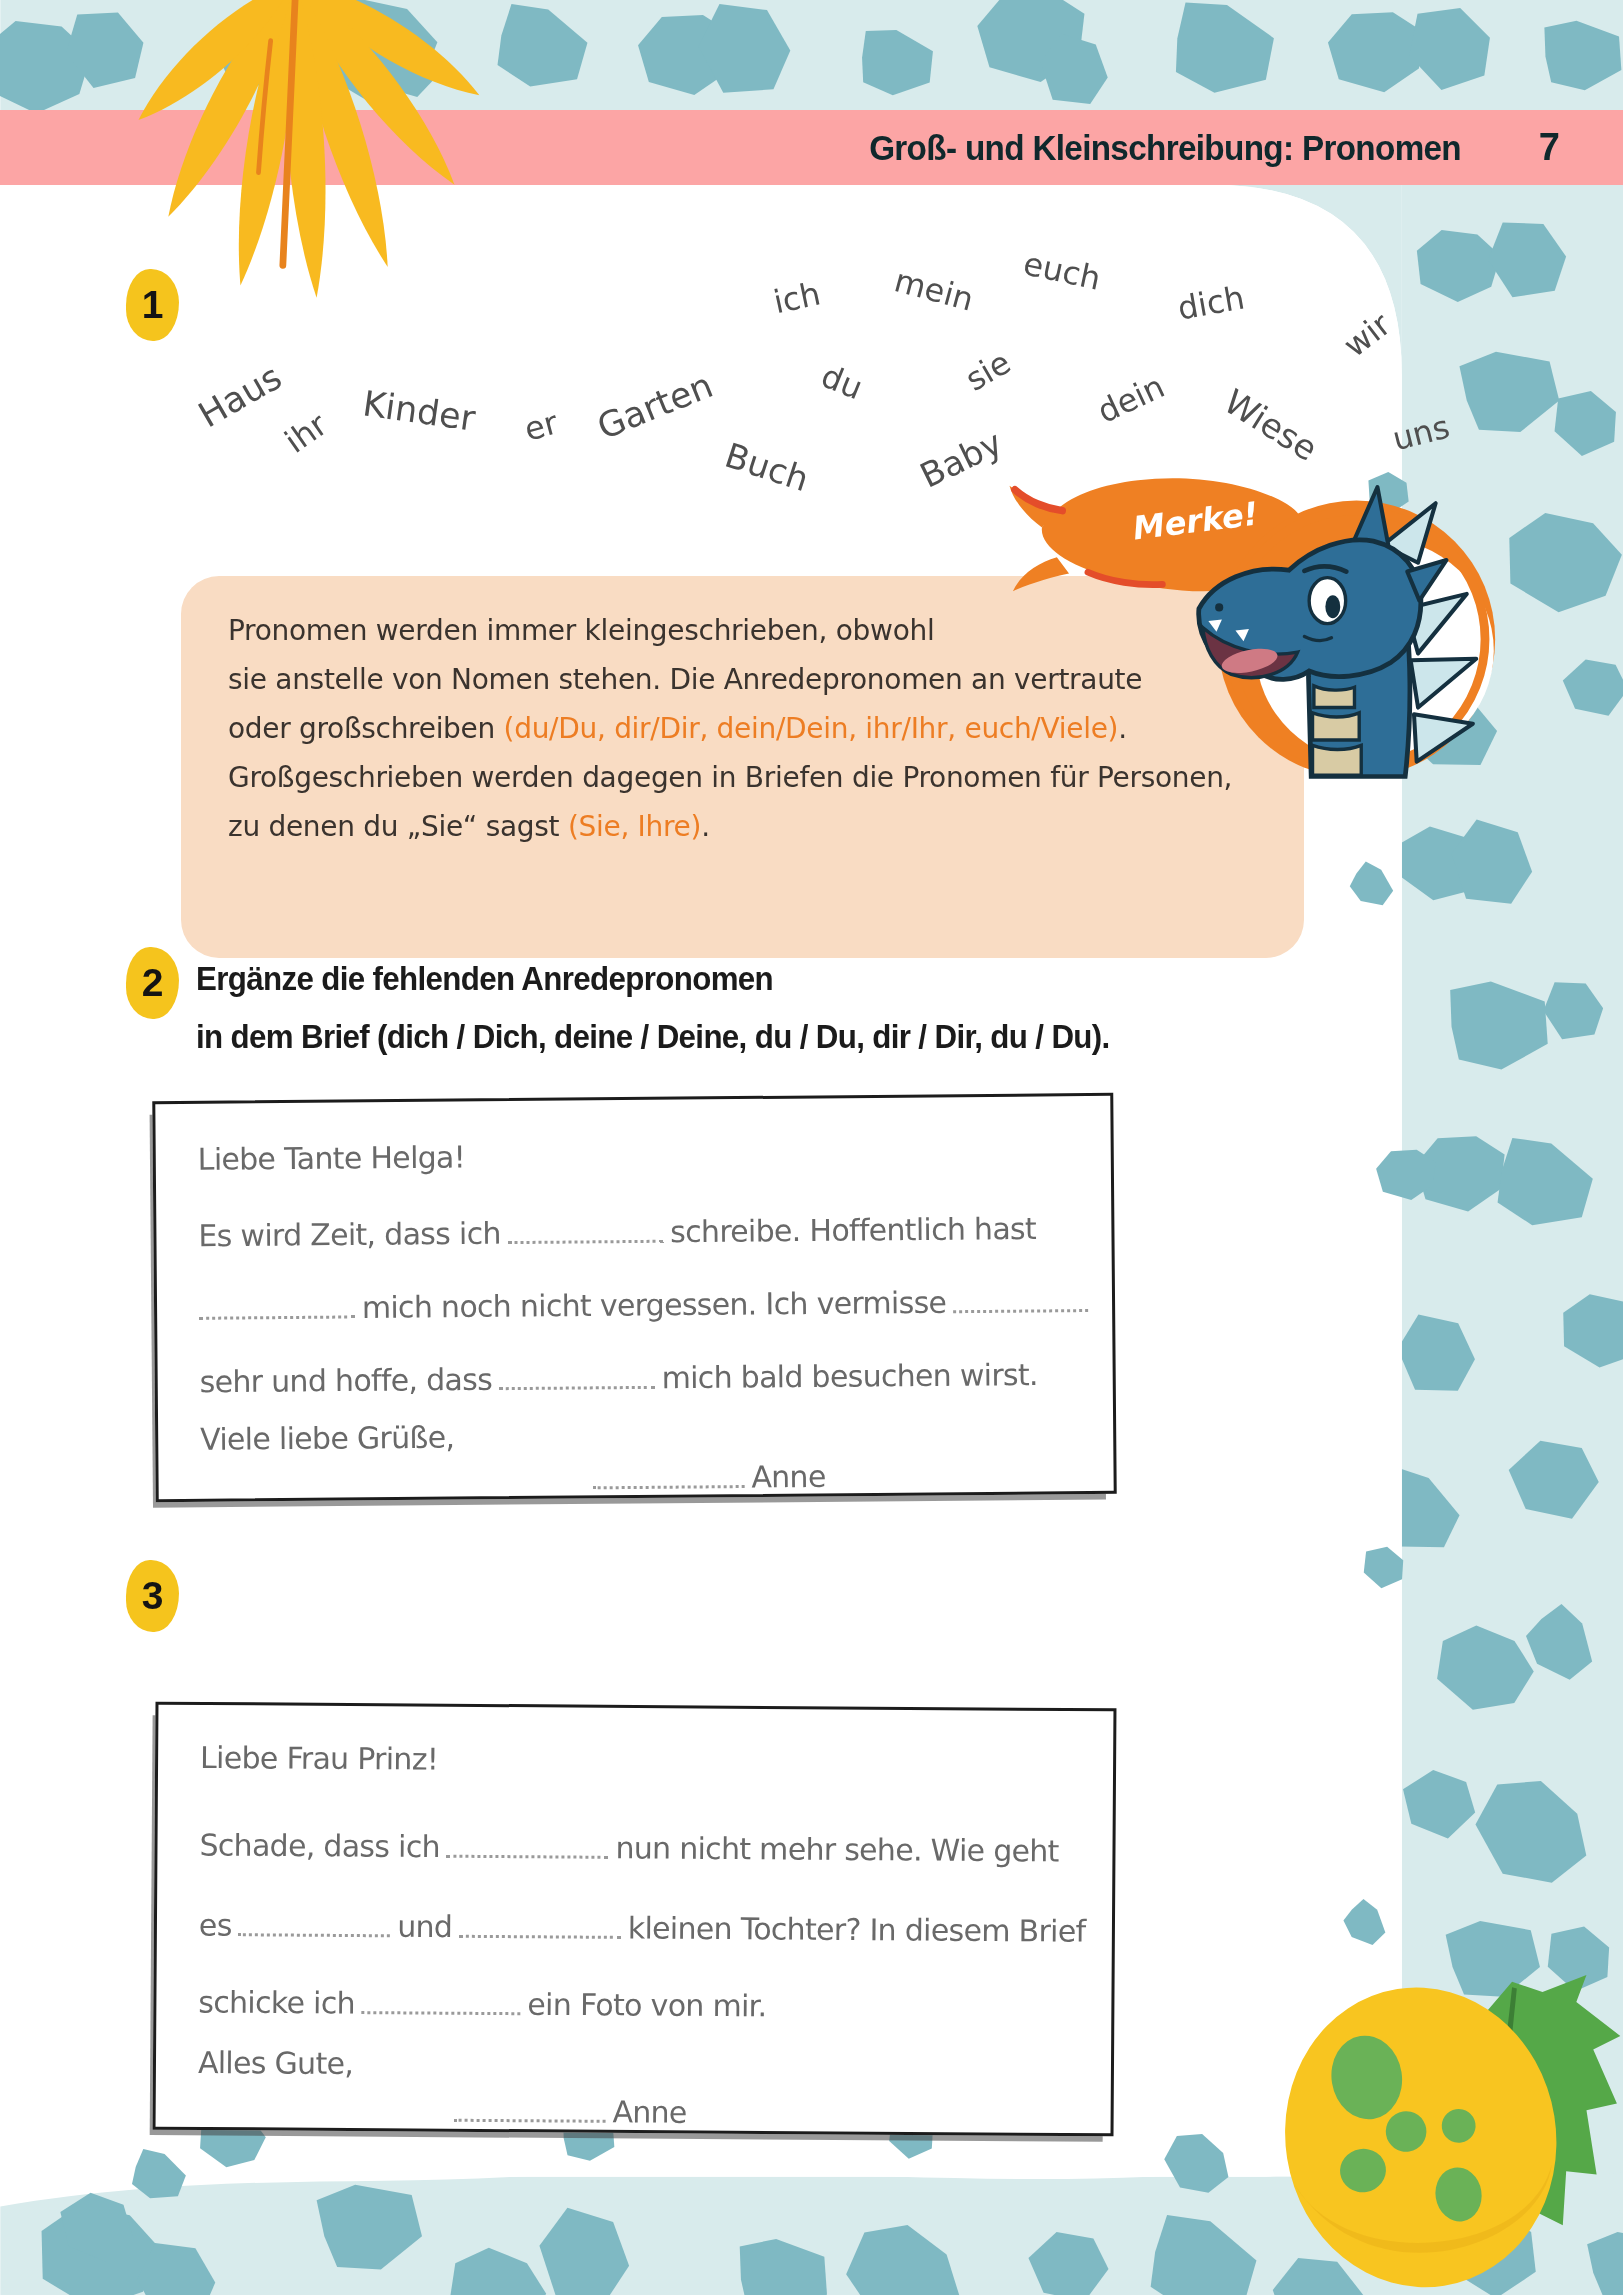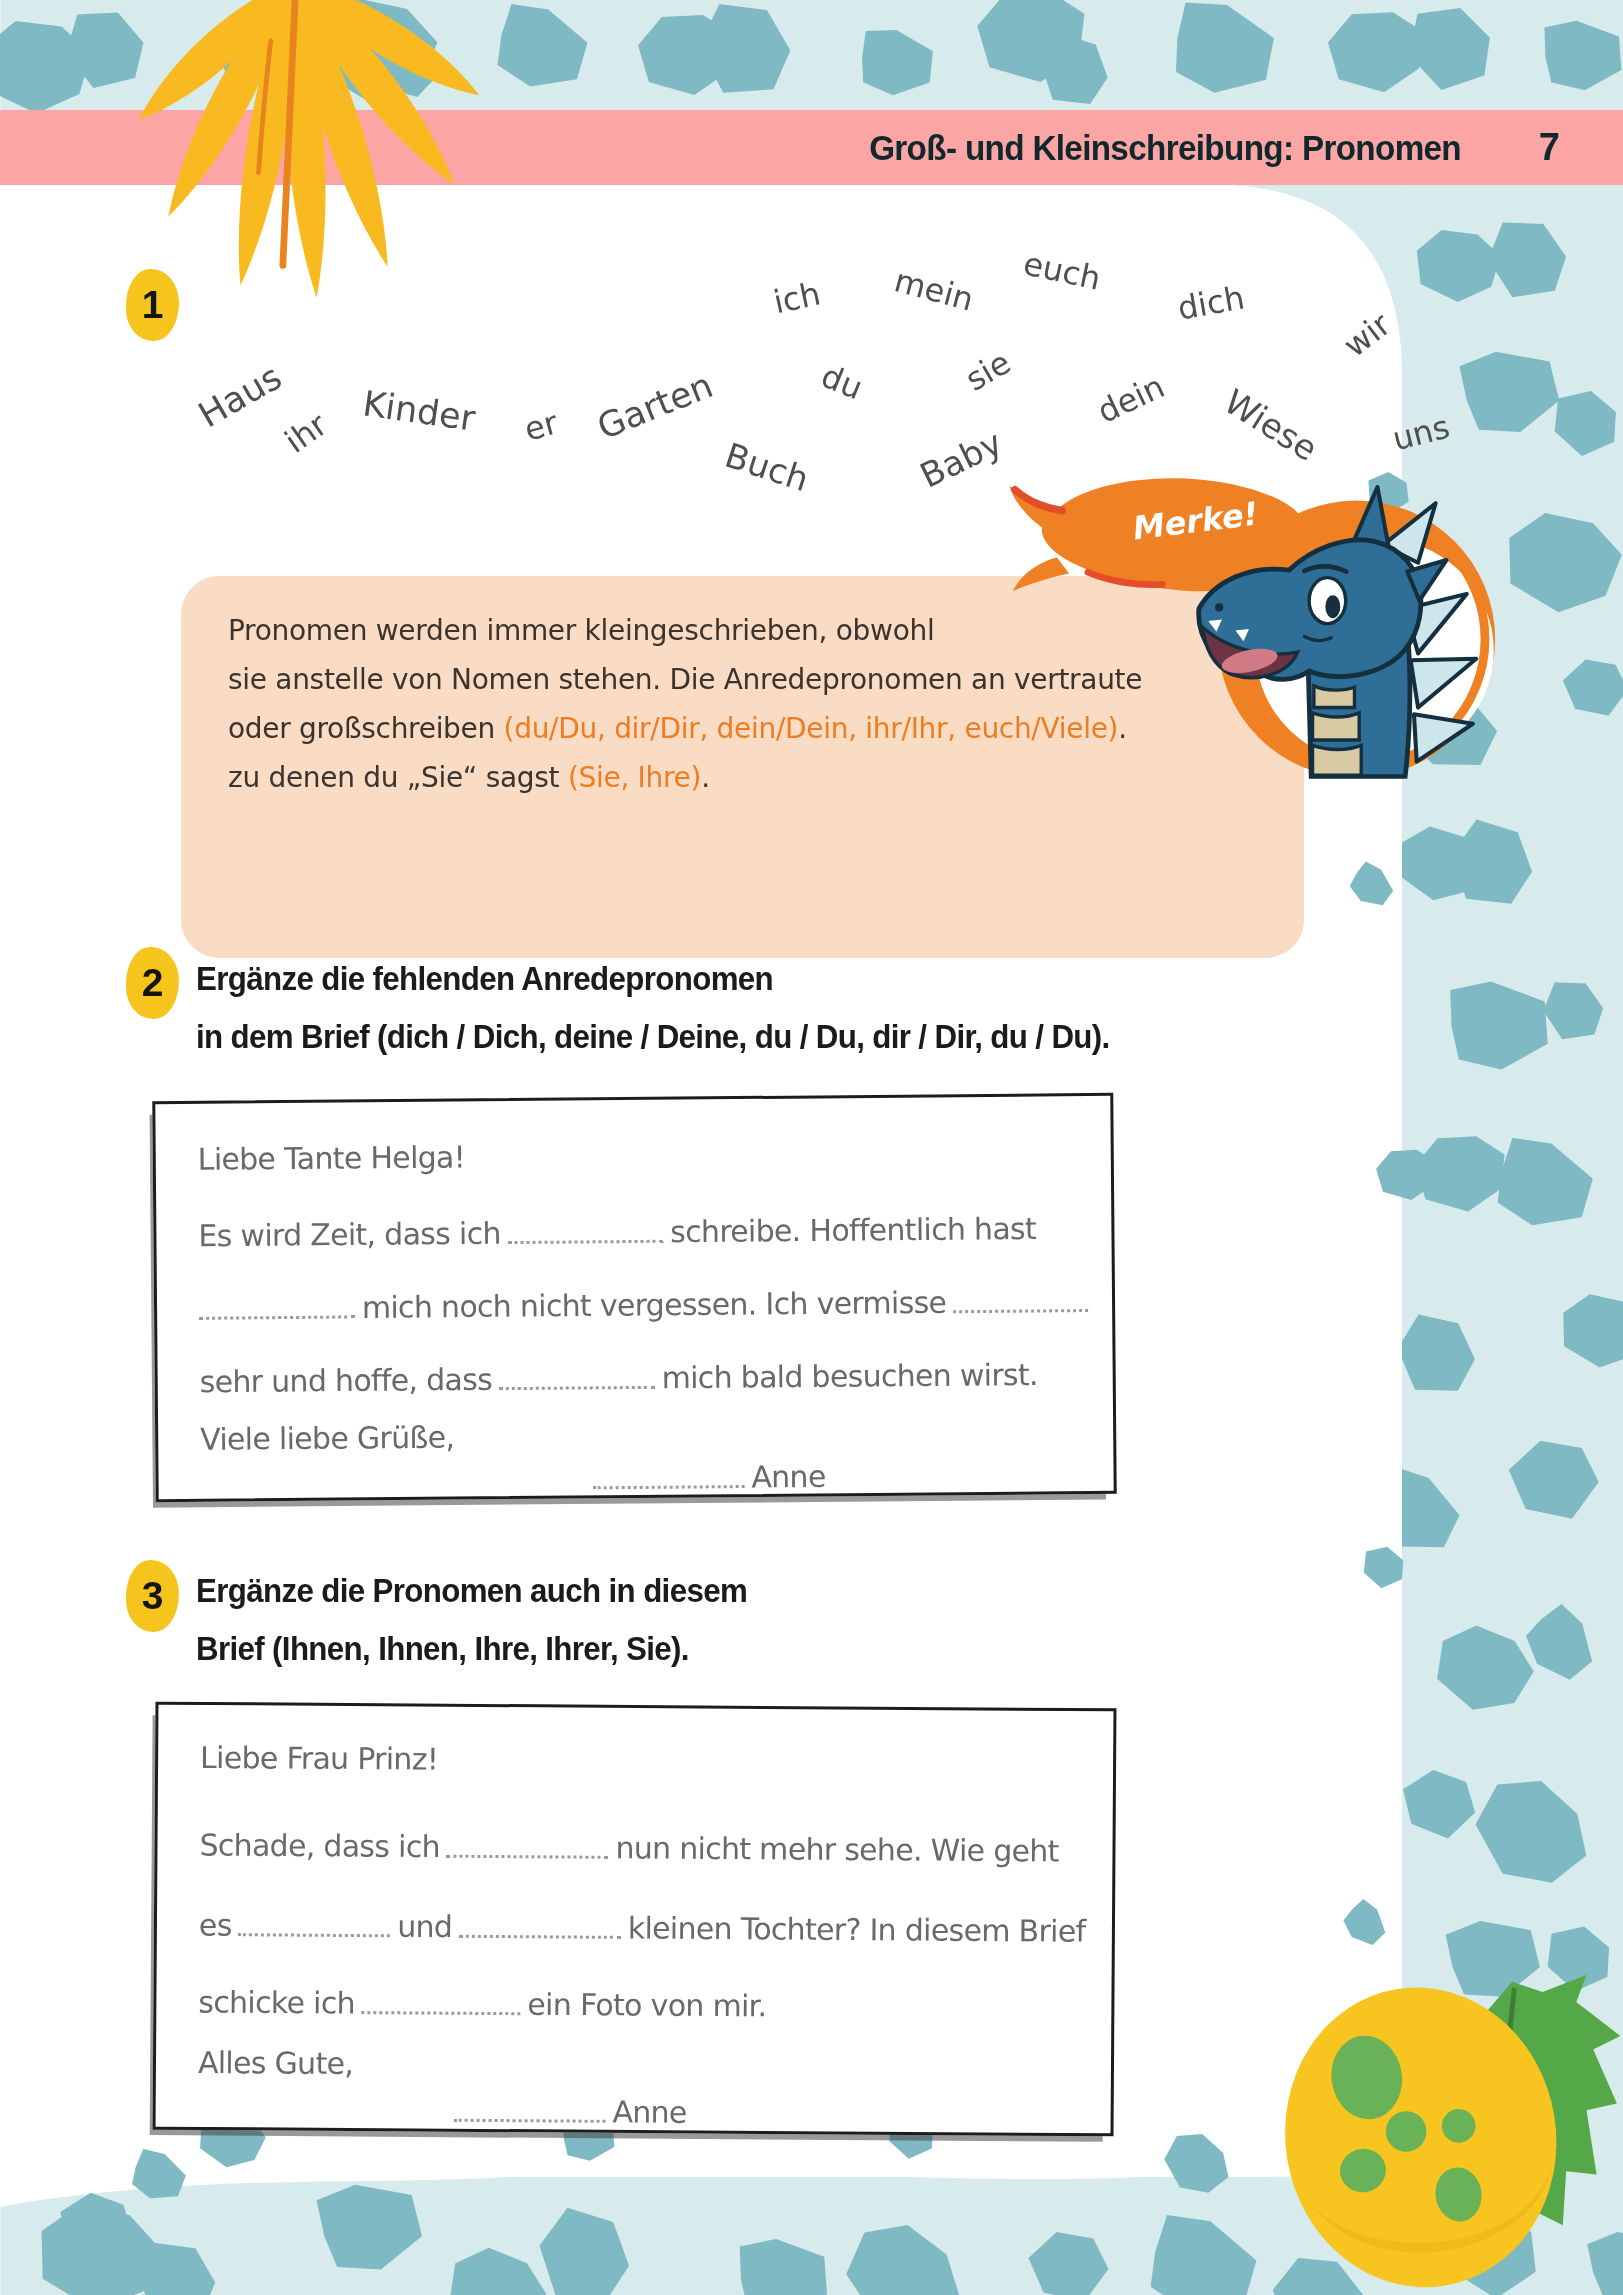--- a/index.html
+++ b/index.html
@@ -203,20 +203,21 @@
     <span class="word" style="left:1271px;top:425px;font-size:34px;transform:translate(-50%,-50%) rotate(32deg);">Wiese</span>
     <span class="word" style="left:1421px;top:433px;transform:translate(-50%,-50%) rotate(-14deg);">uns</span>
     <span class="word" style="left:767px;top:467px;font-size:34px;transform:translate(-50%,-50%) rotate(18deg);">Buch</span>
     <span class="word" style="left:961px;top:459px;font-size:34px;transform:translate(-50%,-50%) rotate(-26deg);">Baby</span>
   </div>
 
   <div id="merke-box">
     <p>Pronomen werden immer kleingeschrieben, obwohl</p>
     <p>sie anstelle von Nomen stehen. Die Anredepronomen an vertraute</p>
     <p><span>oder großschreiben </span><span class="orange">(du/Du, dir/Dir, dein/Dein, ihr/Ihr, euch/Viele)</span><span>.</span></p>
+    <p>Großgeschrieben werden dagegen in Briefen die Pronomen für Personen,</p>
     <p><span>zu denen du „Sie“ sagst </span><span class="orange">(Sie, Ihre)</span><span>.</span></p>
   </div>
 
   <div class="badge" style="left:126px;top:947px;">
     <span>2</span>
   </div>
   <div class="heading" style="left:196px;top:949px;">
     <span class="cond">Ergänze die fehlenden Anredepronomen</span><br>
     <span class="cond">in dem Brief (dich / Dich, deine / Deine, du / Du, dir / Dir, du / Du).</span>
   </div>
@@ -233,24 +234,20 @@
       <span>sehr und hoffe, dass</span><span class="blank" style="width:156px;"></span><span>mich bald besuchen wirst.</span>
     </div>
     <div class="row" style="top:318px;">Viele liebe Grüße,</div>
     <div class="row" style="top:357px;left:434px;">
       <span class="blank" style="width:152px;margin-left:0;"></span><span>Anne</span>
     </div>
   </div>
 
   <div class="badge" style="left:126px;top:1560px;">
     <span>3</span>
-  </div>
-  <div class="heading" style="left:196px;top:1561px;">
-    <span class="cond">Ergänze die Pronomen auch in diesem</span><br>
-    <span class="cond">Brief (Ihnen, Ihnen, Ihre, Ihrer, Sie).</span>
   </div>
 
   <div class="letter" id="letter2">
     <div class="row" style="top:35px;">Liebe Frau Prinz!</div>
     <div class="row" style="top:119px;">
       <span>Schade, dass ich</span><span class="blank" style="width:162px;"></span><span>nun nicht mehr sehe. Wie geht</span>
     </div>
     <div class="row" style="top:199px;">
       <span>es</span><span class="blank" style="width:152px;"></span><span>und</span><span class="blank" style="width:162px;"></span><span>kleinen Tochter? In diesem Brief</span>
     </div>

